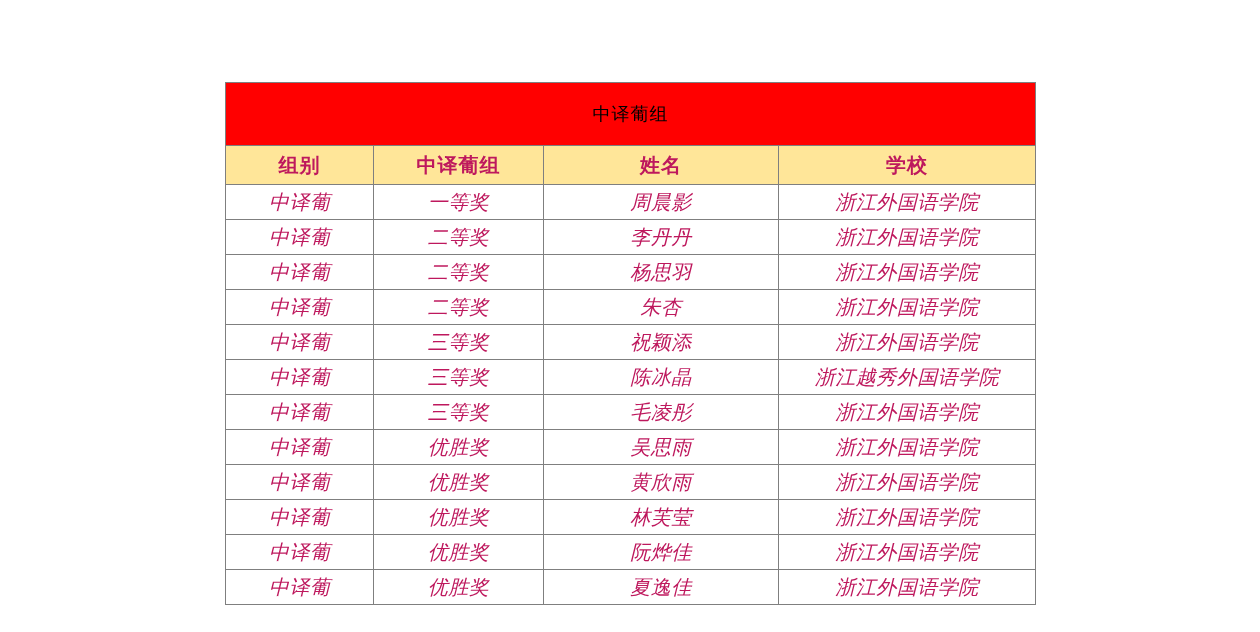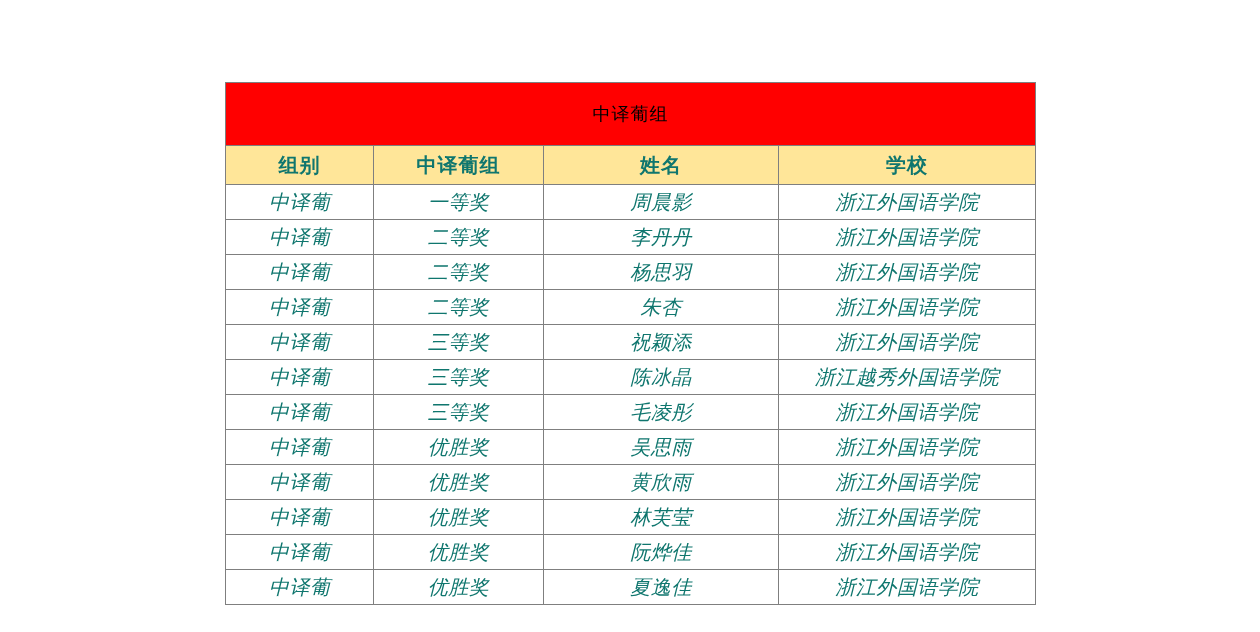--- a/index.html
+++ b/index.html
@@ -24,21 +24,21 @@
     width: 810px;
     table-layout: fixed;
   }
   table.award-table td, table.award-table th {
     border: 1px solid #7f7f7f;
     text-align: center;
     vertical-align: middle;
     padding: 0;
     height: 34px;
     font-weight: normal;
-    color: #0f766e;
+    color: #be185d;
   }
   .title-cell {
     background: #ff0000;
     color: #000000 !important;
     font-size: 18px;
     font-weight: bold;
     height: 62px !important;
     letter-spacing: 1px;
   }
   .header-cell {

